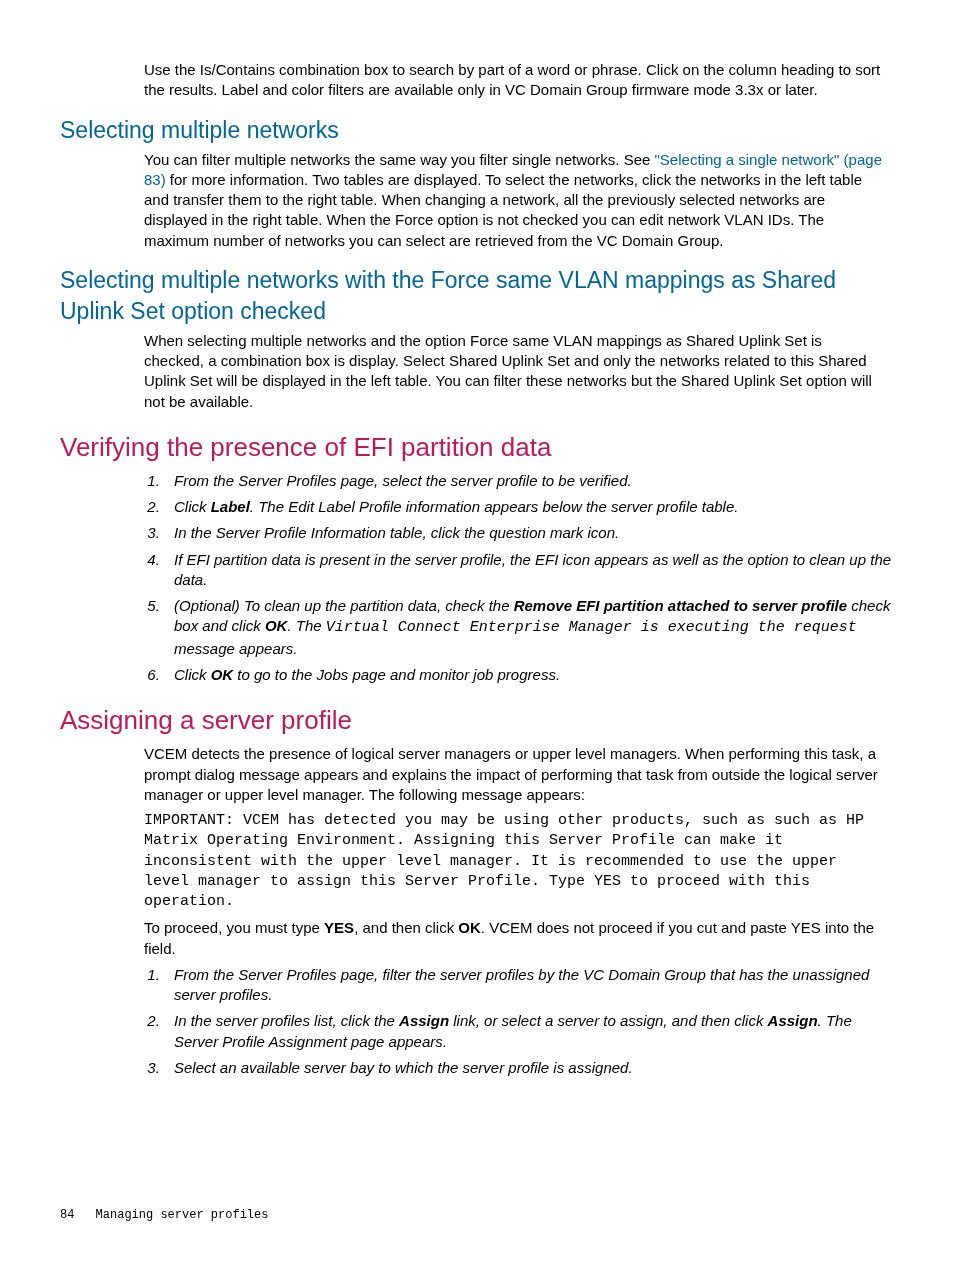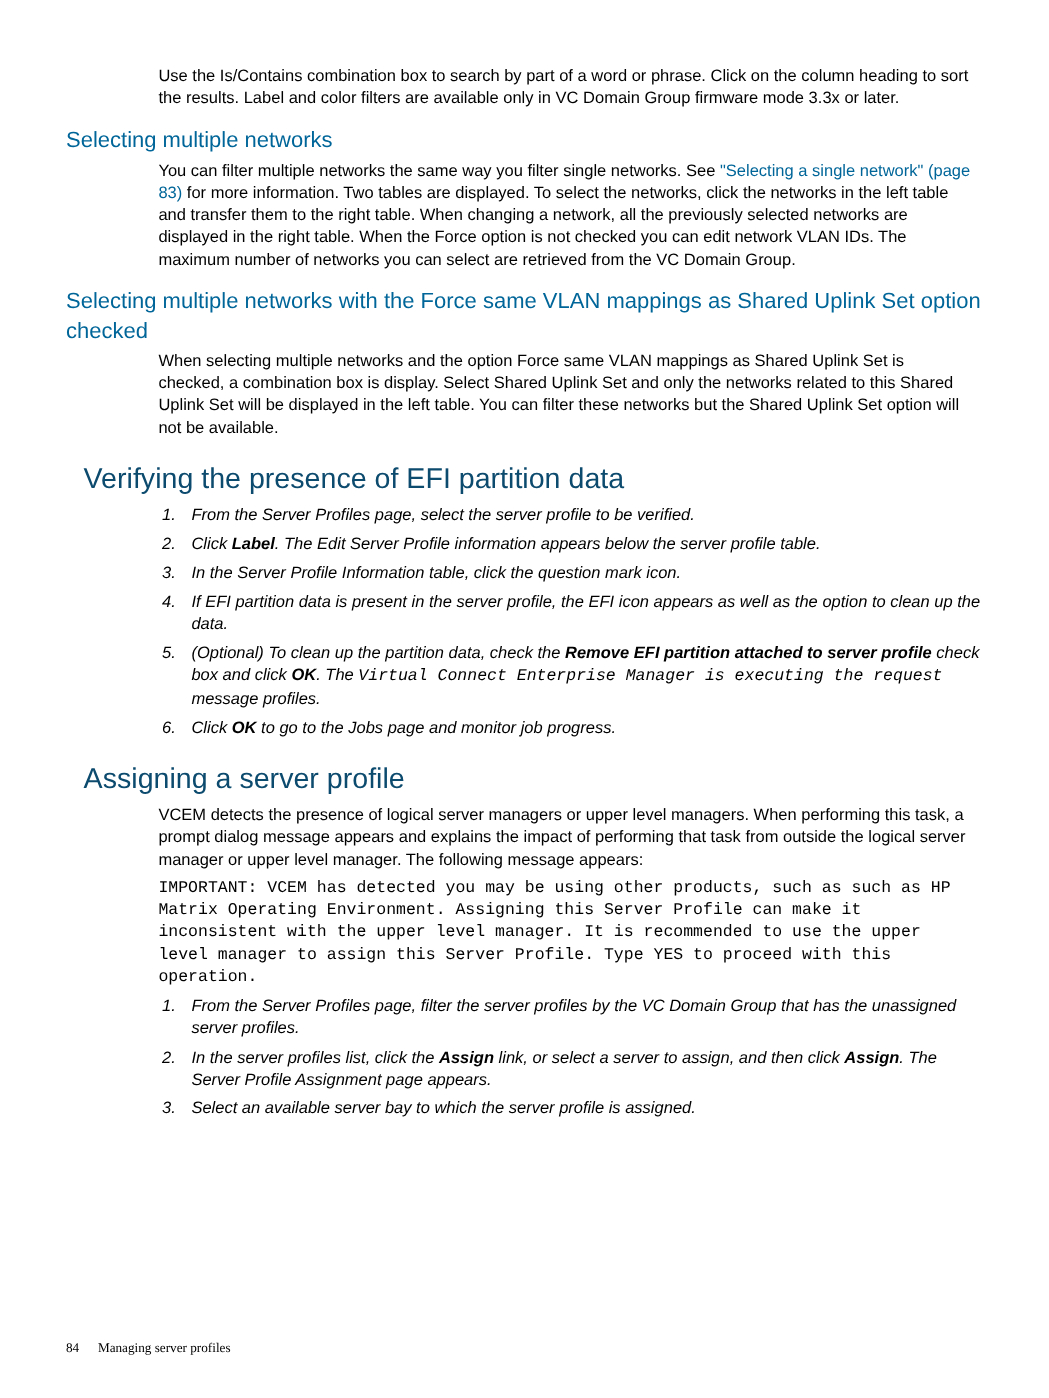--- a/index.html
+++ b/index.html
@@ -16,27 +16,27 @@
   }
   .body-indent {
     margin-left: 72px;
     margin-right: 10px;
   }
   p { margin: 0 0 6px 12px; }
   h2.section {
     font-family: "Futura", "Trebuchet MS", Arial, sans-serif;
     font-weight: 300;
     font-size: 26px;
-    color: #0c4a6e;
-    margin: 18px 0 6px 16px;
+    color: #be185d;
+    margin: 18px 0 6px 0;
   }
   h3.subsection {
     font-family: "Futura", "Trebuchet MS", Arial, sans-serif;
     font-weight: 300;
-    font-size: 20px;
+    font-size: 23px;
     color: #006699;
     margin: 14px 0 4px 0;
   }
   a.xref {
     color: #006699;
     text-decoration: none;
   }
   ol {
     margin: 2px 0 6px 0;
     padding-left: 104px;
@@ -45,24 +45,24 @@
     margin-bottom: 6px;
     padding-left: 10px;
     font-style: italic;
   }
   .mono {
     font-family: "Courier New", Courier, monospace;
   }
   strong { font-weight: bold; }
   .footer {
     position: absolute;
-    bottom: 38px;
+    bottom: 48px;
     left: 60px;
     font-size: 12px;
-    font-family: Liberation Serif, serif;
+    font-family: Liberation Mono, monospace;
   }
   .footer .pagenum { margin-right: 14px; }
 </style>
 </head>
 <body>
 
 <div class="body-indent">
   <p>Use the Is/Contains combination box to search by part of a word or phrase. Click on the column heading to sort the results.  Label and color filters are available only in VC Domain Group firmware mode 3.3x or later.</p>
 </div>
 
@@ -77,36 +77,39 @@
 <div class="body-indent">
   <p>When selecting multiple networks and the option Force same VLAN mappings as Shared Uplink Set is checked, a combination box is display. Select Shared Uplink Set and only the networks related to this Shared Uplink Set will be displayed in the left table. You can filter these networks but the Shared Uplink Set option will not be available.</p>
 </div>
 
 <h2 class="section">Verifying the presence of EFI partition data</h2>
 <div class="body-indent">
 </div>
 <ol>
   <li>From the Server Profiles page, select the server profile to be verified.</li>
   <li>
-    <span>Click </span><strong>Label</strong><span>. The Edit Server Profile information appears below the server profile table.</span>
+    <span>Click </span><strong>Label</strong><span>. The Edit Label Profile information appears below the server profile table.</span>
   </li>
   <li>In the Server Profile Information table, click the question mark icon.</li>
   <li>If EFI partition data is present in the server profile, the EFI icon appears as well as the option to clean up the data.</li>
   <li>
-    <span>(Optional) To clean up the partition data, check the </span><strong>Remove EFI partition attached to server profile</strong><span> check box and click </span><strong>OK</strong><span>. The </span><span class="mono">Virtual Connect Enterprise Manager is executing the request</span><span> message profiles.</span>
+    <span>(Optional) To clean up the partition data, check the </span><strong>Remove EFI partition attached to server profile</strong><span> check box and click </span><strong>OK</strong><span>. The </span><span class="mono">Virtual Connect Enterprise Manager is executing the request</span><span> message appears.</span>
   </li>
   <li>
     <span>Click </span><strong>OK</strong><span> to go to the Jobs page and monitor job progress.</span>
   </li>
 </ol>
 
 <h2 class="section">Assigning a server profile</h2>
 <div class="body-indent">
   <p>VCEM detects the presence of logical server managers or upper level managers. When performing this task, a prompt dialog message appears and explains the impact of performing that task from outside the logical server manager or upper level manager. The following message appears:</p>
   <p class="mono">IMPORTANT: VCEM has detected you may be using other products, such as such as HP Matrix Operating Environment. Assigning this Server Profile can make it inconsistent with the upper level manager. It is recommended to use the upper level manager to assign this Server Profile. Type YES to proceed with this operation.</p>
+  <p>
+    <span>To proceed, you must type </span><strong>YES</strong><span>, and then click </span><strong>OK</strong><span>. VCEM does not proceed if you cut and paste YES into the field.</span>
+  </p>
 </div>
 <ol>
   <li>From the Server Profiles page, filter the server profiles by the VC Domain Group that has the unassigned server profiles.</li>
   <li>
     <span>In the server profiles list, click the </span><strong>Assign</strong><span> link, or select a server to assign, and then click </span><strong>Assign</strong><span>. The Server Profile Assignment page appears.</span>
   </li>
   <li>Select an available server bay to which the server profile is assigned.</li>
 </ol>
 
 <div class="footer">

